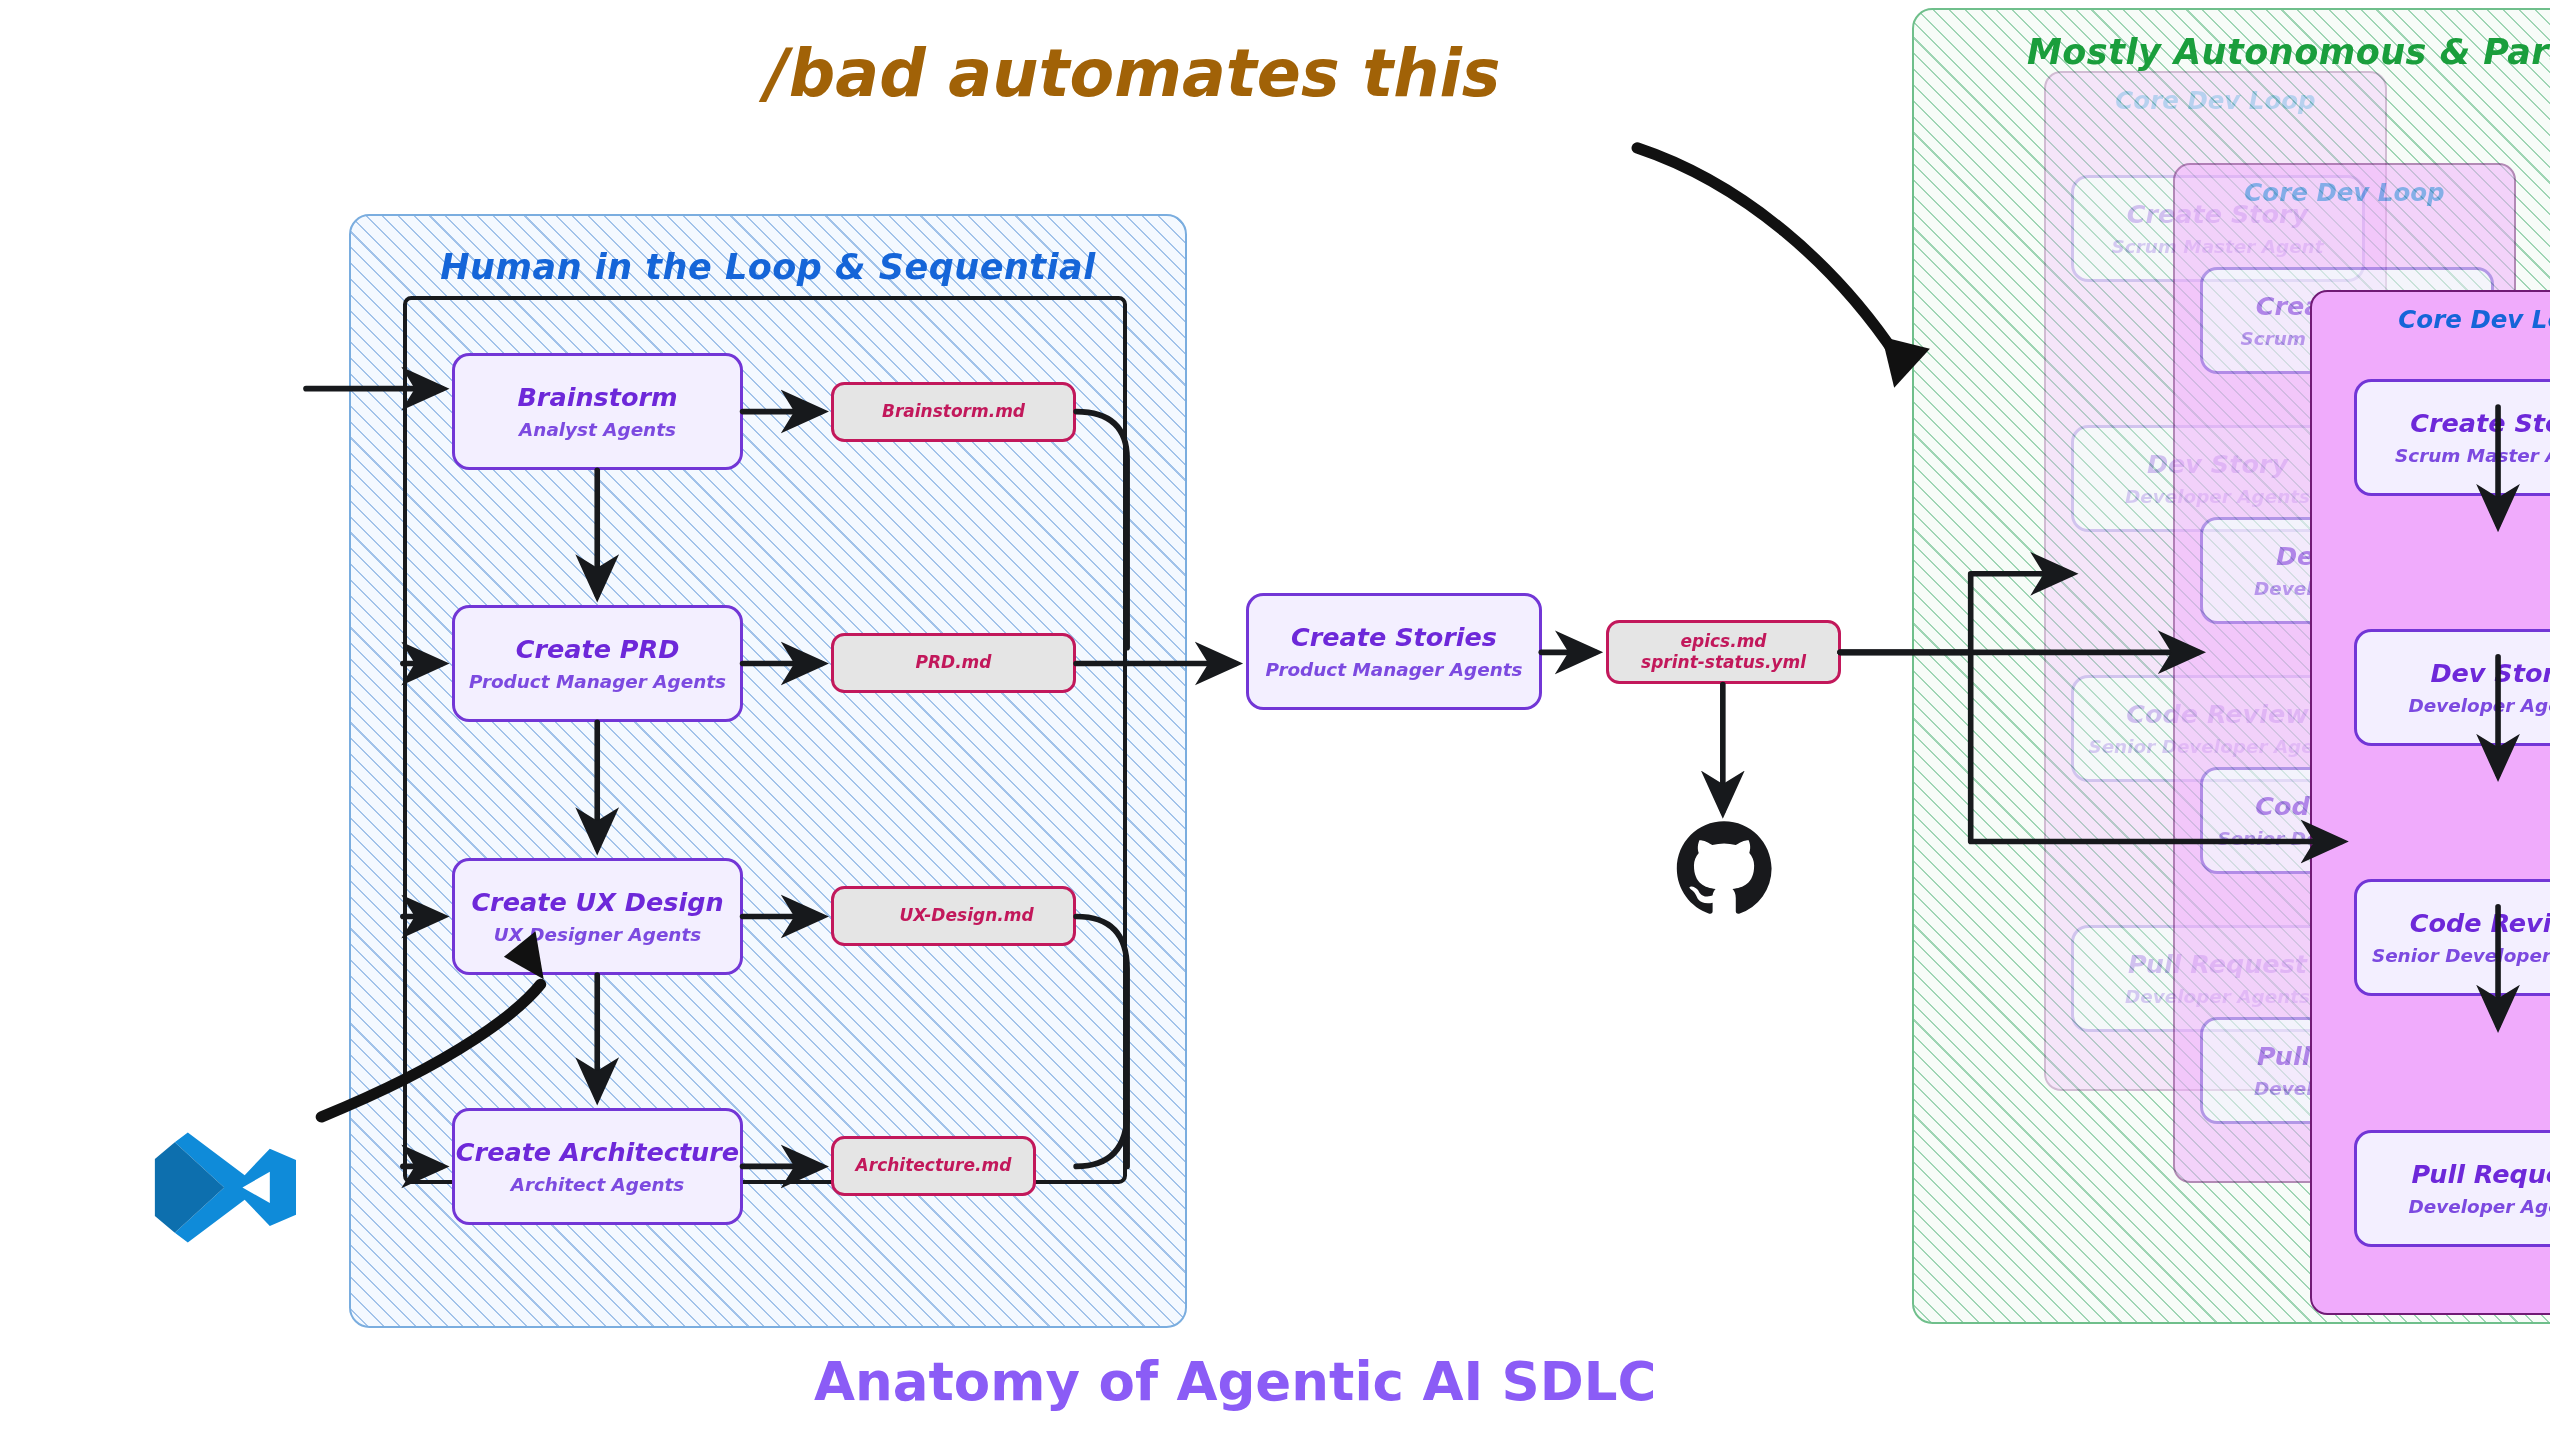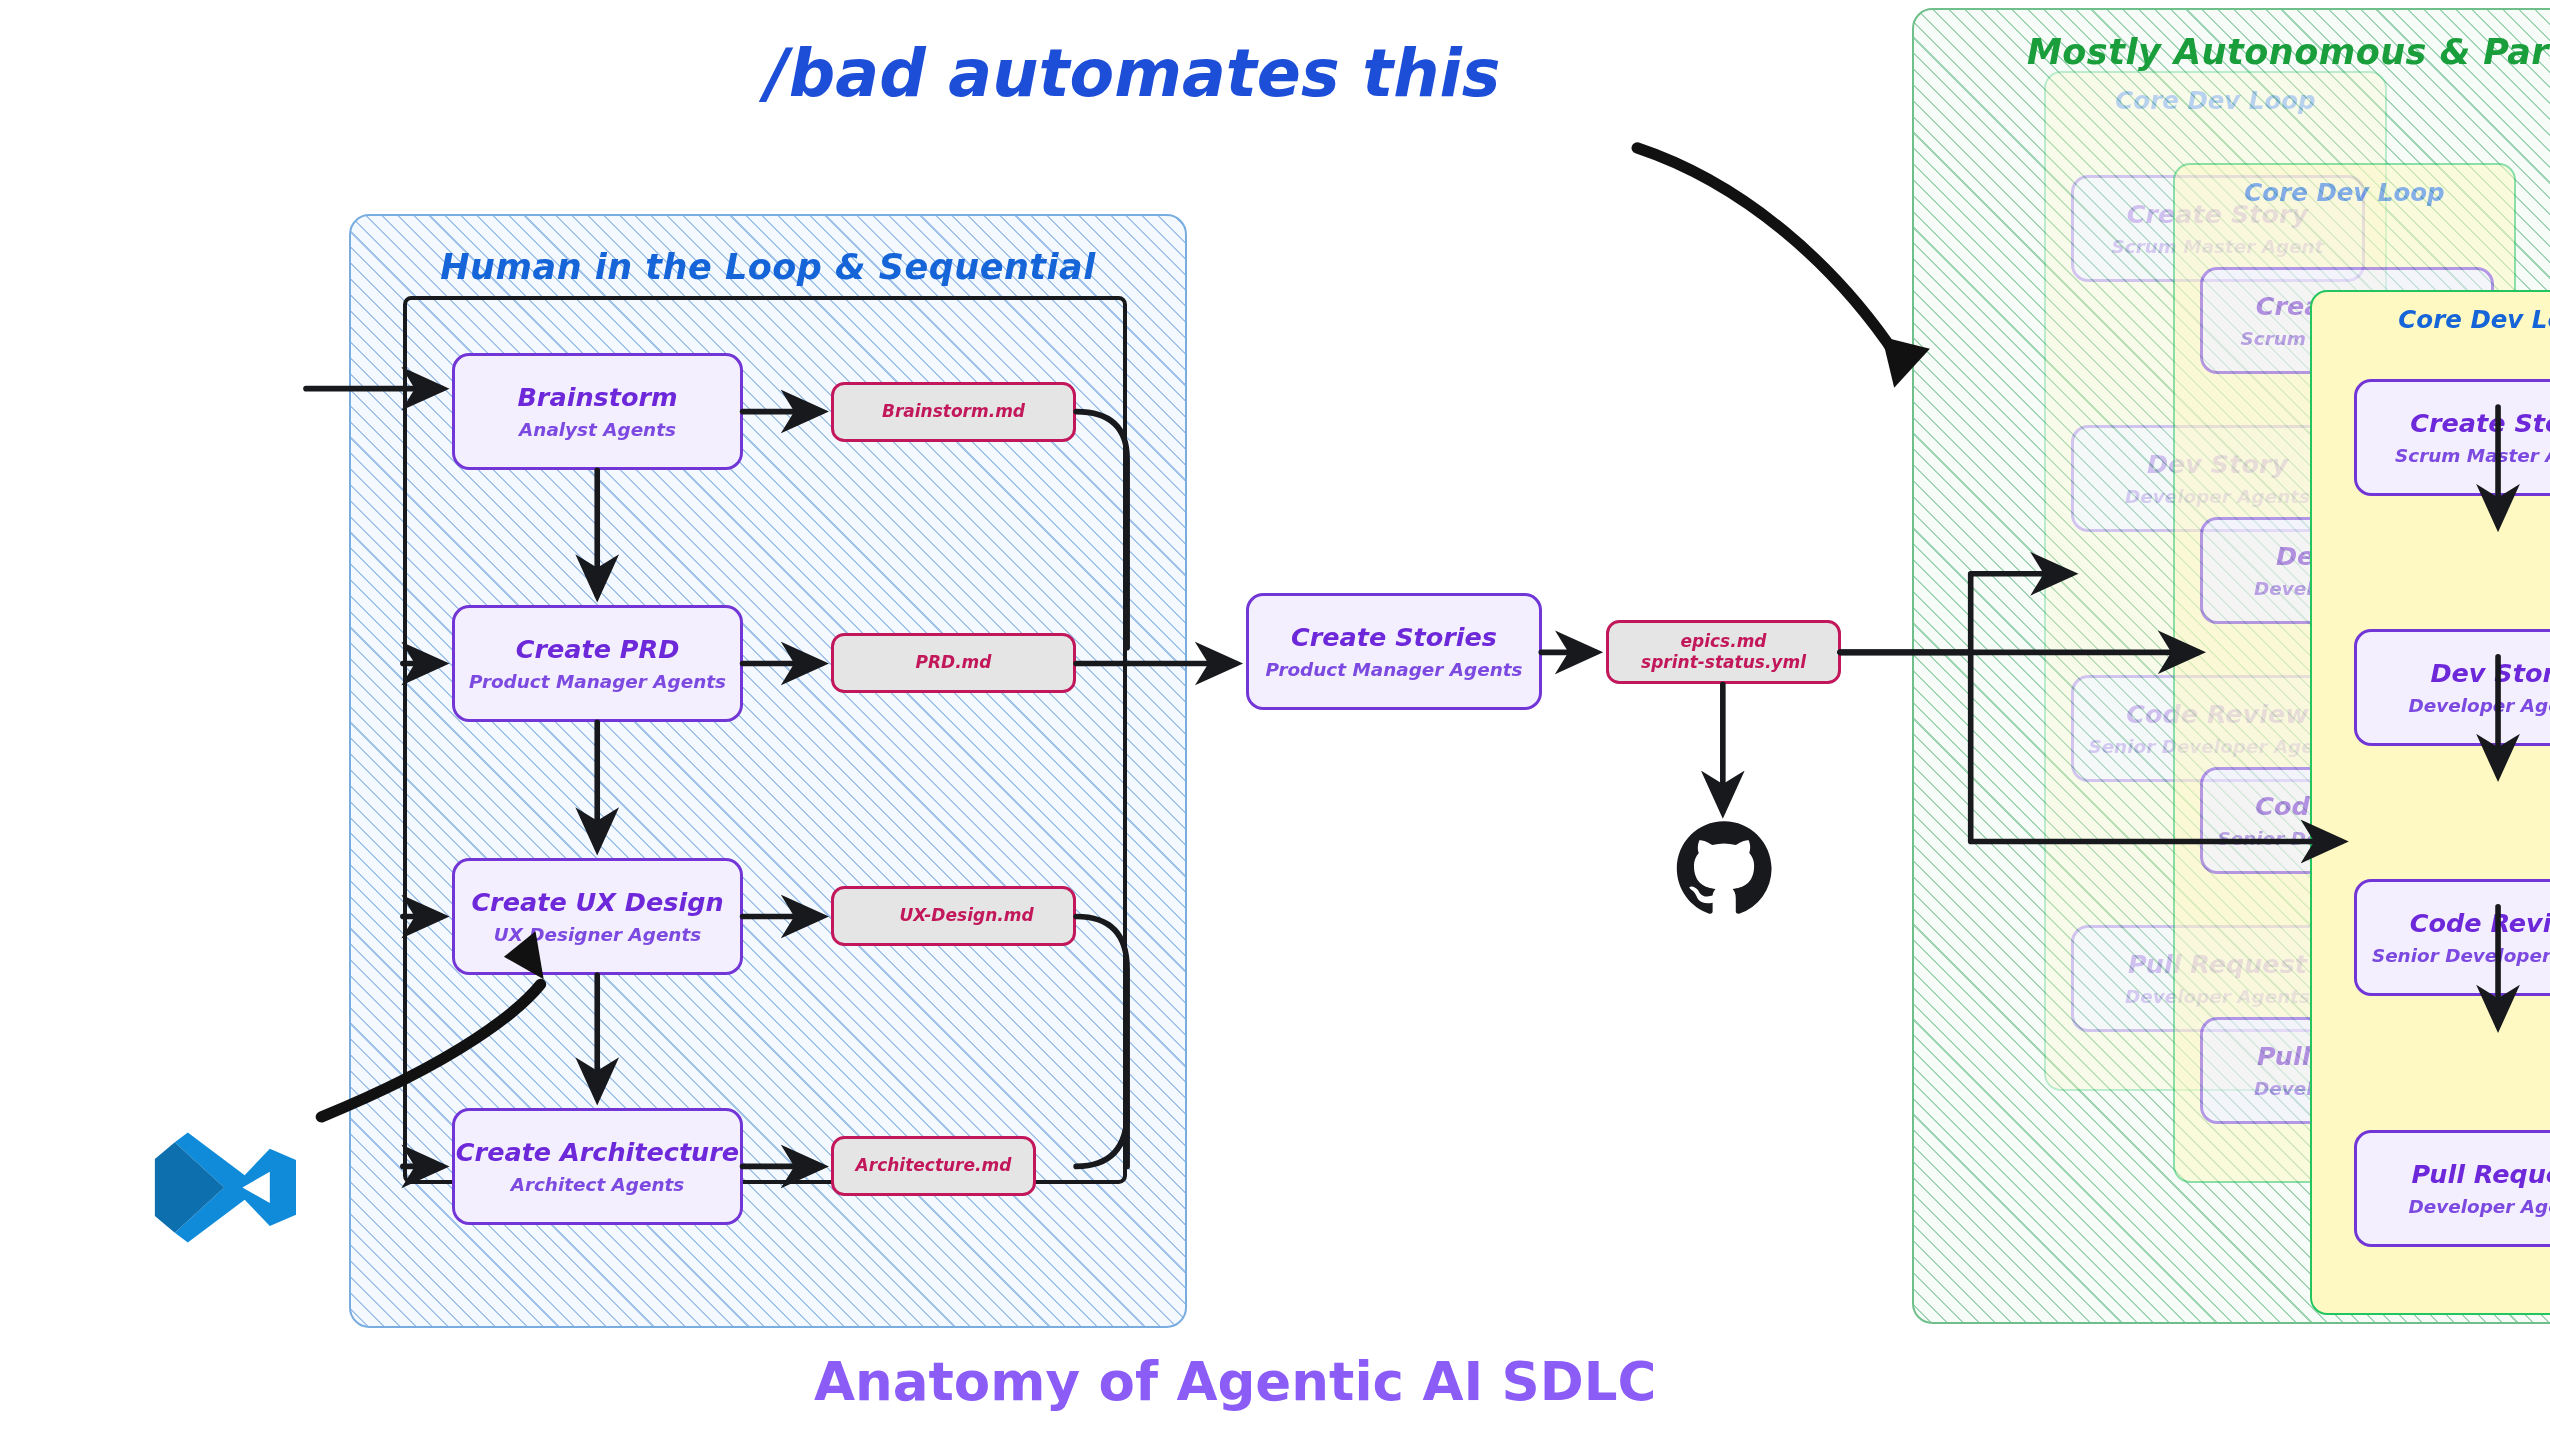--- a/index.html
+++ b/index.html
@@ -41,37 +41,37 @@
   .node-proc{border:3.6px solid #7236d6;background:#f3efff;color:#6d28d9;}
   .node-proc .ttl{font-size:25.5px;font-weight:700;font-style:italic;color:#6d28d9;}
   .node-proc .sub{font-size:18.4px;font-weight:700;font-style:italic;color:#7c4ae0;margin-top:8.2px;}
   .node-doc{border:3.6px solid #c2185b;background:#e5e5e5;border-radius:13.3px;}
   .node-doc .ttl{font-size:17px;font-weight:700;font-style:italic;color:#c2185b;line-height:1.25;}
   .node-term{border:3.6px solid #f39200;background:#fdf3ee;border-radius:17.3px;}
   .node-term .ttl{font-size:22.4px;font-weight:700;font-style:italic;color:#f39200;}
 
   
   .loopcard{position:absolute;box-sizing:border-box;border-radius:17.3px;
-            border:2px solid #22c55e;background:#fef9c3;}
+            border:2px solid #701a75;background:#f0abfc;}
   .loopcard .loop-title{position:absolute;left:0;right:0;top:13.3px;text-align:center;
             font-size:24.5px;font-weight:700;font-style:italic;color:#1565d8;}
 
   
   .anno{position:absolute;color:#111;font-weight:700;font-style:italic;}
   .diagram-title{position:absolute;color:#8b5cf6;font-weight:700;
                  }
 
   svg.ov{position:absolute;left:0;top:0;width:3158px;height:1450px;pointer-events:none;}
 </style>
 </head>
 <body>
 
 <div id="stage">
 
-  <div class="anno" style="left:765px;top:36px;width:867px;font-size:65px;color:#1d4ed8;">/bad automates this</div>
+  <div class="anno" style="left:765px;top:36px;width:867px;font-size:65px;color:#a16207;">/bad automates this</div>
 
   <div class="panel panel-blue" style="left:349px;top:214px;width:838px;height:1114px;">
     <div class="panel-title t-blue" style="top:31px;font-size:35px;">Human in the Loop &amp; Sequential</div>
   </div>
 
   <div class="blackbox" style="left:403px;top:296px;width:724px;height:888px;"></div>
 
   <div class="node node-proc" style="left:452px;top:353px;width:291px;height:117px;">
     <div class="ttl">Brainstorm</div>
     <div class="sub">Analyst Agents</div>

